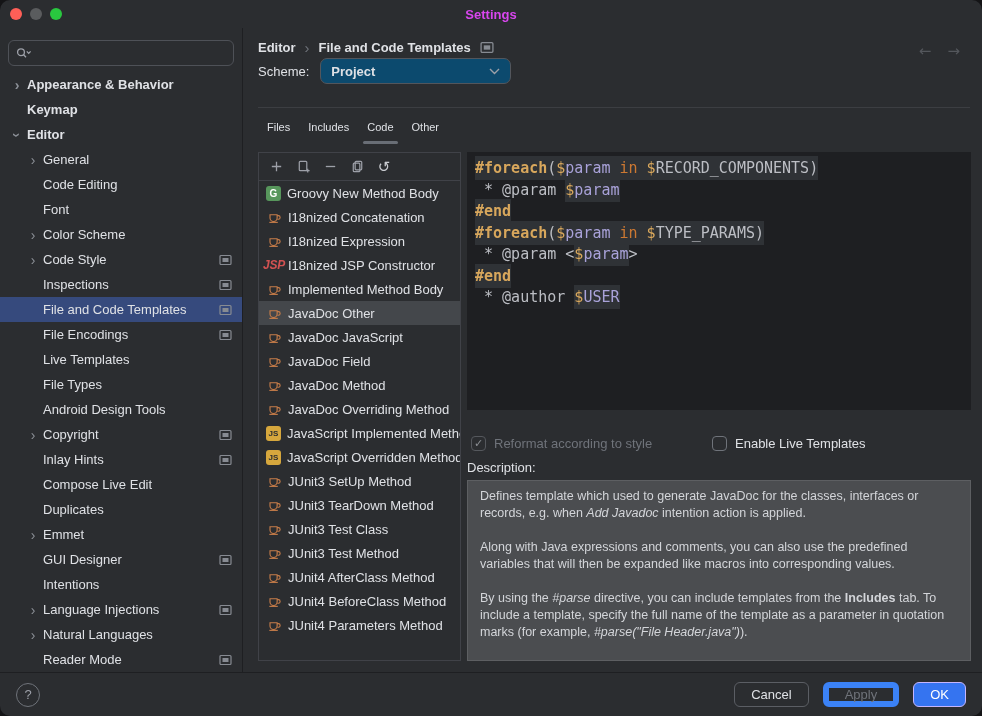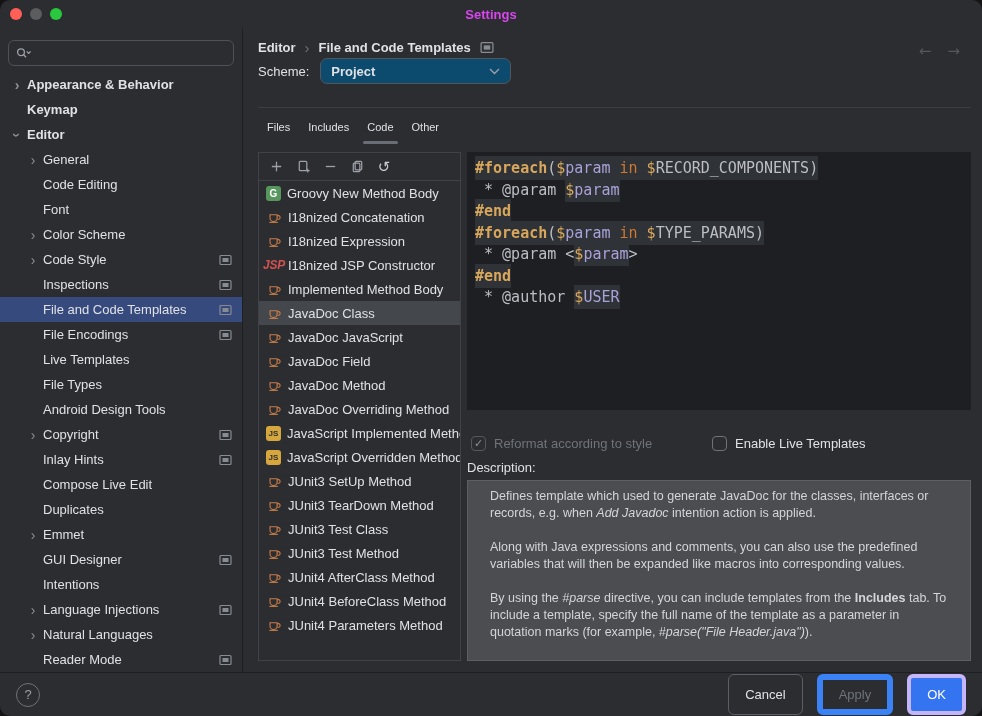--- a/index.html
+++ b/index.html
@@ -80,34 +80,34 @@
   .opt.reformat{left:4px;color:#6f737a;}
   .opt.live{left:245px;}
   .cb{width:15px;height:15px;border-radius:4px;box-sizing:border-box;display:flex;align-items:center;
       justify-content:center;font-size:11px;}
   .cb.dis{border:1px solid #55585d;color:#8d9095;}
   .cb.empty{border:1px solid #6f737a;color:transparent;}
   .desc-label{position:absolute;top:432px;left:224px;font-size:13px;}
   .descbox{position:absolute;top:452px;left:224px;width:504px;height:181px;background:#4b4d50;
            border:1px solid #5d5f62;box-sizing:border-box;padding:7px 12px;font-size:12.5px;
            line-height:17px;color:#d3d5d9;overflow:hidden;}
-  .para{margin:0 10px 17px;}
+  .para{margin:0 0 17px;}
   .it{font-style:italic}
   .bd{font-weight:bold}
   
   .bottombar{position:absolute;bottom:0;left:0;width:100%;height:44px;border-top:1px solid #1e1f22;
              box-sizing:border-box;display:flex;align-items:center;padding:0 16px;}
   .helpbtn{width:22px;height:22px;border:1px solid #6f737a;border-radius:50%;color:#9da0a8;
            display:flex;align-items:center;justify-content:center;font-size:13px;}
   .btns{margin-left:auto;display:flex;gap:14px;}
-  .btn{height:41px;padding:0 16px;border-radius:6px;font-size:13px;display:flex;align-items:center;
+  .btn{height:25px;padding:0 16px;border-radius:6px;font-size:13px;display:flex;align-items:center;
        box-sizing:border-box;background:transparent;color:#dfe1e5;}
   .btn.cancel{border:1px solid #5b5e64;}
   .btn.apply{border:6px solid #3b82f6;color:#6f737a;}
-  .btn.ok{background:#3574f0;color:#fff;border:4px solid #c4b5fd;}
+  .btn.ok{background:#3574f0;color:#fff;border:1px solid #c4b5fd;}
 </style>
 </head>
 <body>
 
 <div class="window">
 
   <div class="titlebar">
     <div class="title">Settings</div>
     <div class="lights">
       <span class="light" style="background:#ff5f57"></span>
@@ -396,21 +396,21 @@
             <div class="lrow sel">
               <span class="fic">
                 <svg width="15" height="15" viewBox="0 0 16 16">
                   <g fill="none" stroke="#c77d49" stroke-width="1.2">
                     <path d="M3.2 5h7.6v3.4a3.8 3.8 0 0 1-7.6 0z"></path>
                     <path d="M10.8 6h1.3a1.9 1.9 0 0 1 0 3.8h-1.1"></path>
                     <path d="M2.5 13.2h9"></path>
                   </g>
                 </svg>
               </span>
-              <span>JavaDoc Class</span>
+              <span>JavaDoc Other</span>
             </div>
             <div class="lrow">
               <span class="fic">
                 <svg width="15" height="15" viewBox="0 0 16 16">
                   <g fill="none" stroke="#c77d49" stroke-width="1.2">
                     <path d="M3.2 5h7.6v3.4a3.8 3.8 0 0 1-7.6 0z"></path>
                     <path d="M10.8 6h1.3a1.9 1.9 0 0 1 0 3.8h-1.1"></path>
                     <path d="M2.5 13.2h9"></path>
                   </g>
                 </svg>

